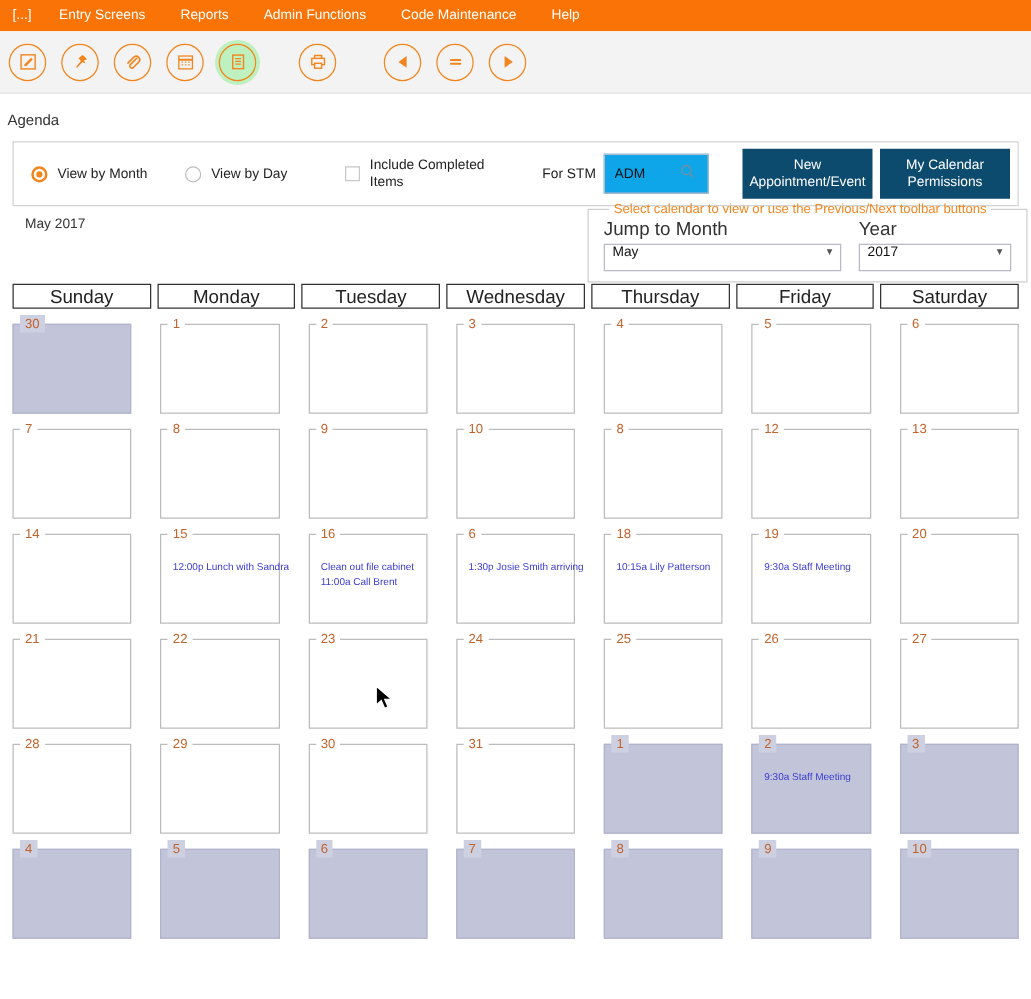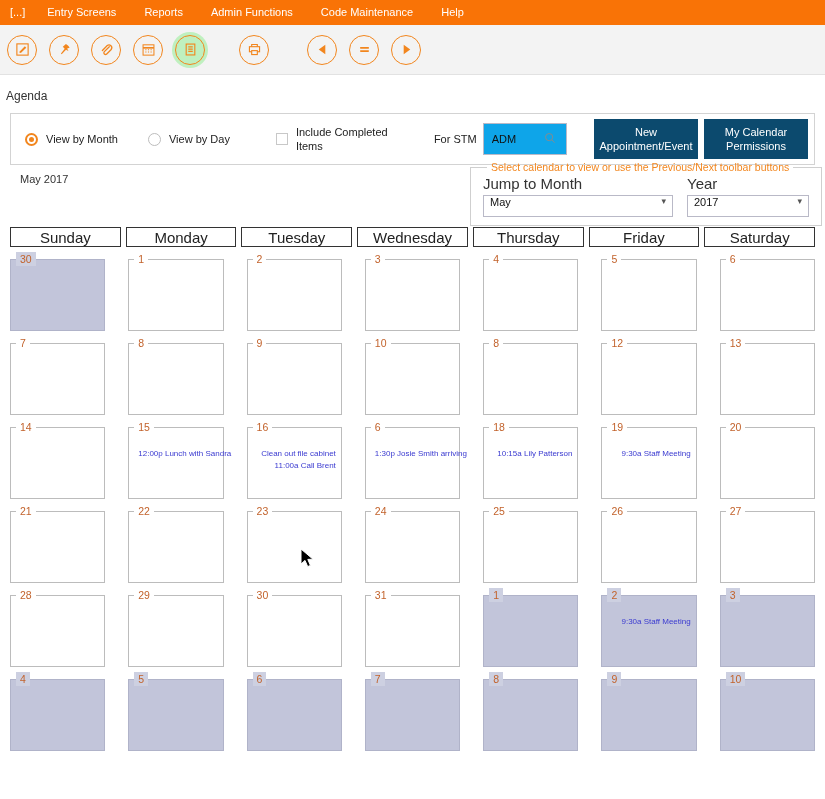--- a/index.html
+++ b/index.html
@@ -190,21 +190,21 @@
     flex: 1;
     height: 20px;
     border: 1px solid #333;
     background: #fff;
     font-size: 15px;
     color: #222;
     display: flex;
     align-items: center;
     justify-content: center;
   }
-  .week { display: flex; gap: 23px; margin-top: 5px; text-align: right; }
+  .week { display: flex; gap: 23px; margin-top: 5px; }
   .cell {
     flex: 1;
     height: 79px;
     position: relative;
   }
   .cell .box {
     position: absolute;
     left: 0; right: 0; top: 7px; bottom: 0;
     border: 1px solid #bcbcbc;
     border-top: 1px solid #bcbcbc;

